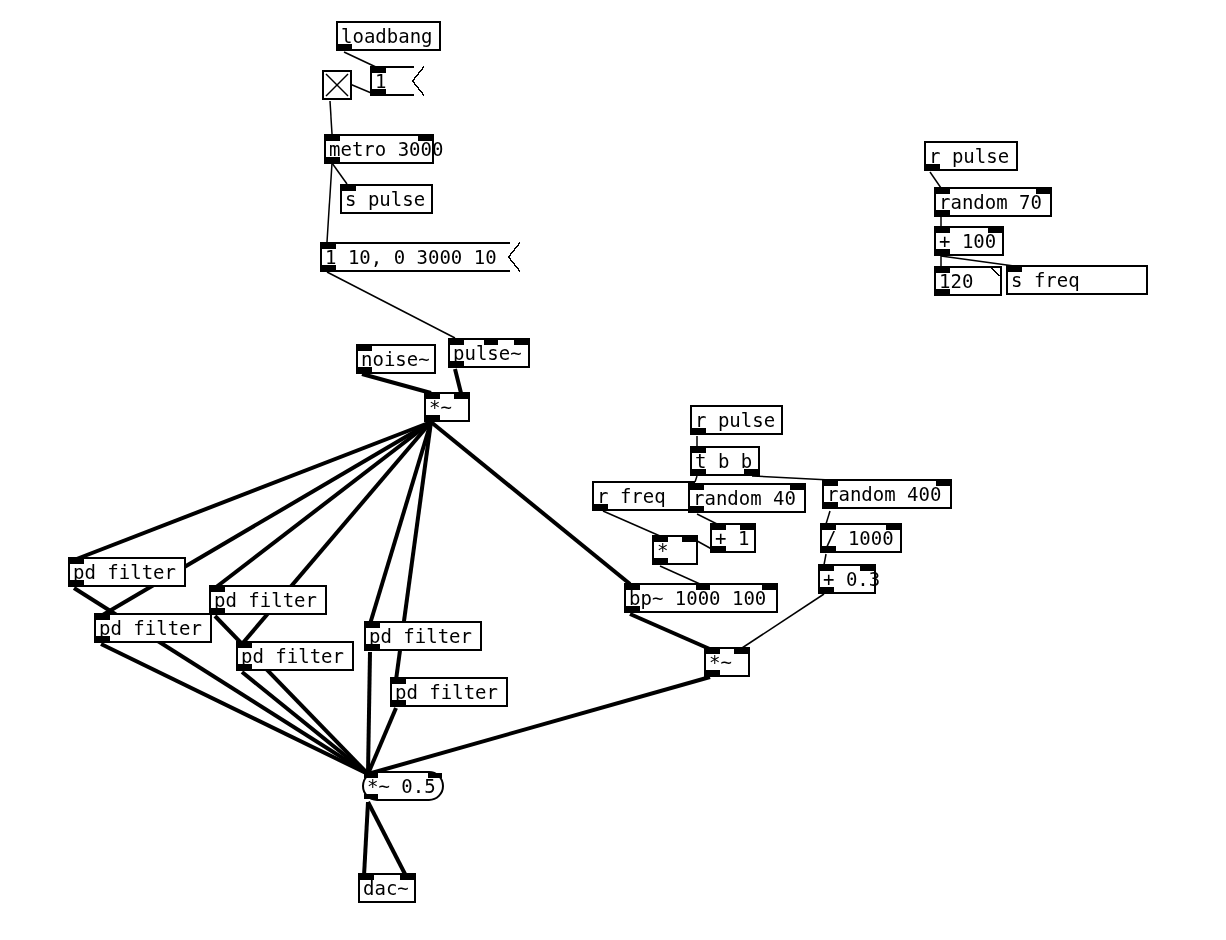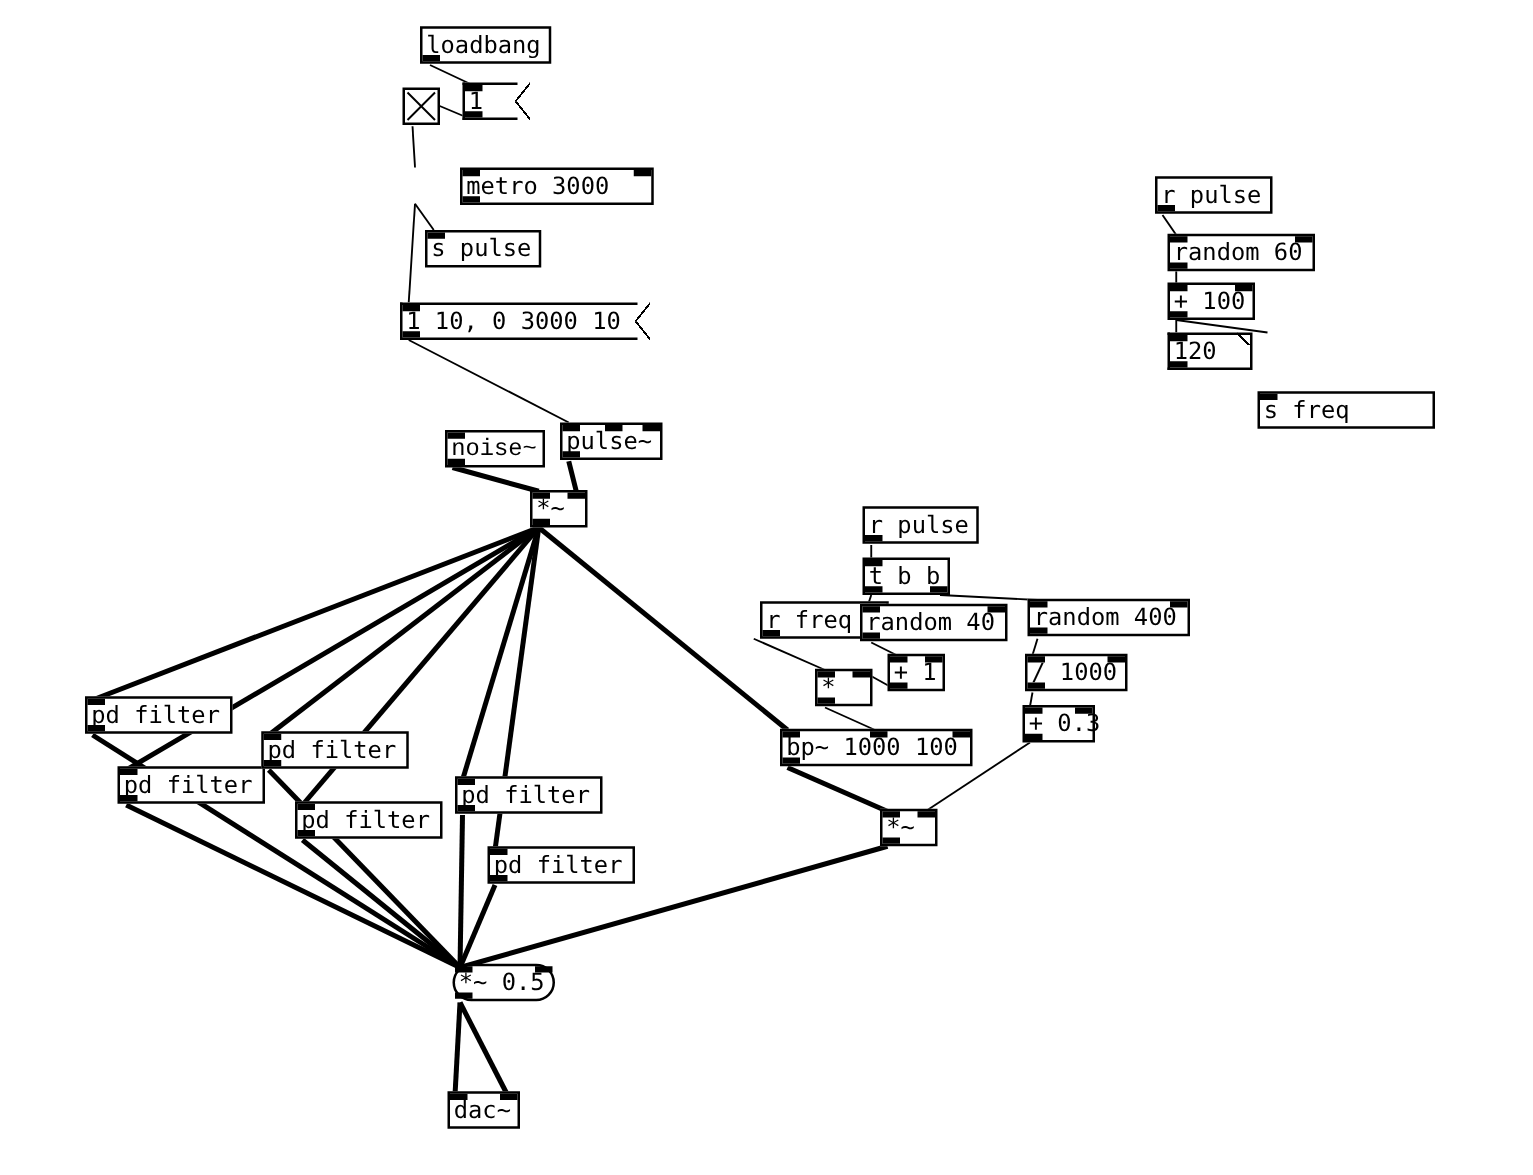--- a/index.html
+++ b/index.html
@@ -68,37 +68,37 @@
 </svg>
 
 <div class="box" style="left:336px;top:21px;width:105px;"><span>loadbang</span><i class="io" style="left:0;bottom:0;"></i></div>
 <div class="toggle" style="left:322px;top:70px;">
   <svg width="26" height="26">
       <line x1="2" y1="2" x2="24" y2="24" stroke="#000" stroke-width="1.5"></line>
       <line x1="24" y1="2" x2="2" y2="24" stroke="#000" stroke-width="1.5"></line>
     </svg>
 </div>
 <div class="box msg" style="left:370px;top:66px;width:44px;"><span>1</span><i class="io" style="left:0;top:0;"></i><i class="io" style="left:0;bottom:0;"></i></div>
-<div class="box" style="left:324px;top:134px;width:155px;margin-left:44px;"><span>metro 3000</span><i class="io" style="left:0;top:0;"></i><i class="io" style="right:0;top:0;"></i><i class="io" style="left:0;bottom:0;"></i></div>
+<div class="box" style="left:324px;top:134px;width:110px;"><span>metro 3000</span><i class="io" style="left:0;top:0;"></i><i class="io" style="right:0;top:0;"></i><i class="io" style="left:0;bottom:0;"></i></div>
 <div class="box" style="left:340px;top:184px;width:93px;"><span>s pulse</span><i class="io" style="left:0;top:0;"></i></div>
 <div class="box msg" style="left:320px;top:242px;width:190px;"><span>1 10, 0 3000 10</span><i class="io" style="left:0;top:0;"></i><i class="io" style="left:0;bottom:0;"></i></div>
 
-<div class="box" style="left:356px;top:344px;width:80px;font-family:Liberation Mono, monospace;"><span>noise~</span><i class="io" style="left:0;top:0;"></i><i class="io" style="left:0;bottom:0;"></i></div>
+<div class="box" style="left:356px;top:344px;width:80px;"><span>noise~</span><i class="io" style="left:0;top:0;"></i><i class="io" style="left:0;bottom:0;"></i></div>
 <div class="box" style="left:448px;top:338px;width:82px;"><span>pulse~</span><i class="io" style="left:0;top:0;"></i><i class="io" style="left:34px;top:0;"></i><i class="io" style="right:0;top:0;"></i><i class="io" style="left:0;bottom:0;"></i></div>
 <div class="box" style="left:424px;top:392px;width:46px;"><span>*~</span><i class="io" style="left:0;top:0;"></i><i class="io" style="right:0;top:0;"></i><i class="io" style="left:0;bottom:0;"></i></div>
 
 <div class="box" style="left:924px;top:141px;width:94px;"><span>r pulse</span><i class="io" style="left:0;bottom:0;"></i></div>
-<div class="box" style="left:934px;top:187px;width:118px;"><span>random 60</span><i class="io" style="left:0;top:0;"></i><i class="io" style="right:0;top:0;"></i><i class="io" style="left:0;bottom:0;"></i></div>
+<div class="box" style="left:934px;top:187px;width:118px;"><span>random 70</span><i class="io" style="left:0;top:0;"></i><i class="io" style="right:0;top:0;"></i><i class="io" style="left:0;bottom:0;"></i></div>
 <div class="box" style="left:934px;top:226px;width:70px;"><span>+ 100</span><i class="io" style="left:0;top:0;"></i><i class="io" style="right:0;top:0;"></i><i class="io" style="left:0;bottom:0;"></i></div>
 <div class="box num" style="left:934px;top:266px;width:66px;"><span>120</span><i class="io" style="left:0;top:0;"></i><i class="io" style="left:0;bottom:0;"></i></div>
-<div class="box" style="left:1006px;top:265px;width:142px;margin-top:48px;"><span>s freq</span><i class="io" style="left:0;top:0;"></i></div>
+<div class="box" style="left:1006px;top:265px;width:142px;"><span>s freq</span><i class="io" style="left:0;top:0;"></i></div>
 
 <div class="box" style="left:690px;top:405px;width:93px;"><span>r pulse</span><i class="io" style="left:0;bottom:0;"></i></div>
 <div class="box" style="left:690px;top:446px;width:70px;"><span>t b b</span><i class="io" style="left:0;top:0;"></i><i class="io" style="left:0;bottom:0;"></i><i class="io" style="right:0;bottom:0;"></i></div>
-<div class="box" style="left:608px;top:481px;width:103px;"><span>r freq</span><i class="io" style="left:0;bottom:0;"></i></div>
+<div class="box" style="left:592px;top:481px;width:103px;"><span>r freq</span><i class="io" style="left:0;bottom:0;"></i></div>
 <div class="box" style="left:688px;top:483px;width:118px;"><span>random 40</span><i class="io" style="left:0;top:0;"></i><i class="io" style="right:0;top:0;"></i><i class="io" style="left:0;bottom:0;"></i></div>
 <div class="box" style="left:822px;top:479px;width:130px;"><span>random 400</span><i class="io" style="left:0;top:0;"></i><i class="io" style="right:0;top:0;"></i><i class="io" style="left:0;bottom:0;"></i></div>
 <div class="box" style="left:652px;top:535px;width:46px;"><span>*</span><i class="io" style="left:0;top:0;"></i><i class="io" style="right:0;top:0;"></i><i class="io" style="left:0;bottom:0;"></i></div>
 <div class="box" style="left:710px;top:523px;width:46px;"><span>+ 1</span><i class="io" style="left:0;top:0;"></i><i class="io" style="right:0;top:0;"></i><i class="io" style="left:0;bottom:0;"></i></div>
 <div class="box" style="left:820px;top:523px;width:82px;"><span>/ 1000</span><i class="io" style="left:0;top:0;"></i><i class="io" style="right:0;top:0;"></i><i class="io" style="left:0;bottom:0;"></i></div>
 <div class="box" style="left:818px;top:564px;width:58px;"><span>+ 0.3</span><i class="io" style="left:0;top:0;"></i><i class="io" style="right:0;top:0;"></i><i class="io" style="left:0;bottom:0;"></i></div>
 <div class="box" style="left:624px;top:583px;width:154px;"><span>bp~ 1000 100</span><i class="io" style="left:0;top:0;"></i><i class="io" style="left:70px;top:0;"></i><i class="io" style="right:0;top:0;"></i><i class="io" style="left:0;bottom:0;"></i></div>
 <div class="box" style="left:704px;top:647px;width:46px;"><span>*~</span><i class="io" style="left:0;top:0;"></i><i class="io" style="right:0;top:0;"></i><i class="io" style="left:0;bottom:0;"></i></div>
 
 <div class="box" style="left:68px;top:557px;width:118px;"><span>pd filter</span><i class="io" style="left:0;top:0;"></i><i class="io" style="left:0;bottom:0;"></i></div>

